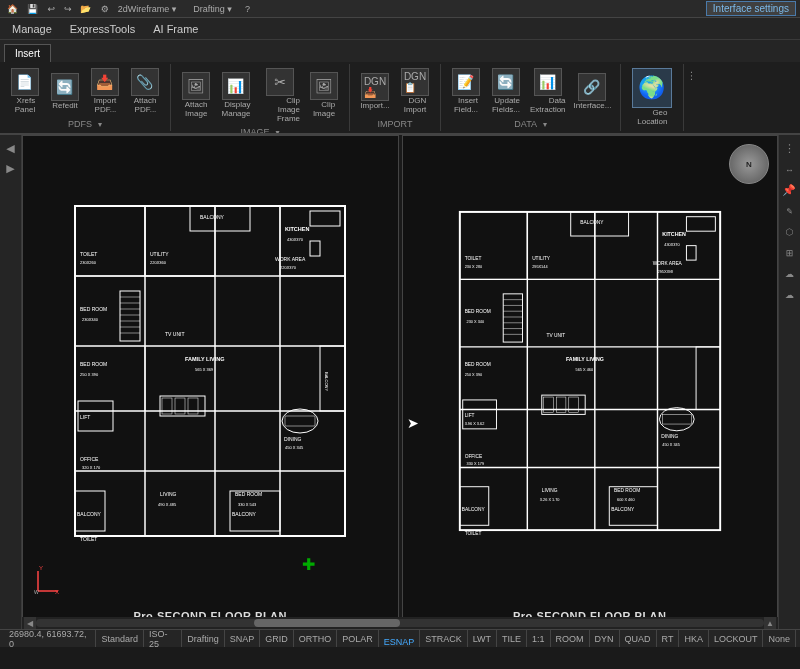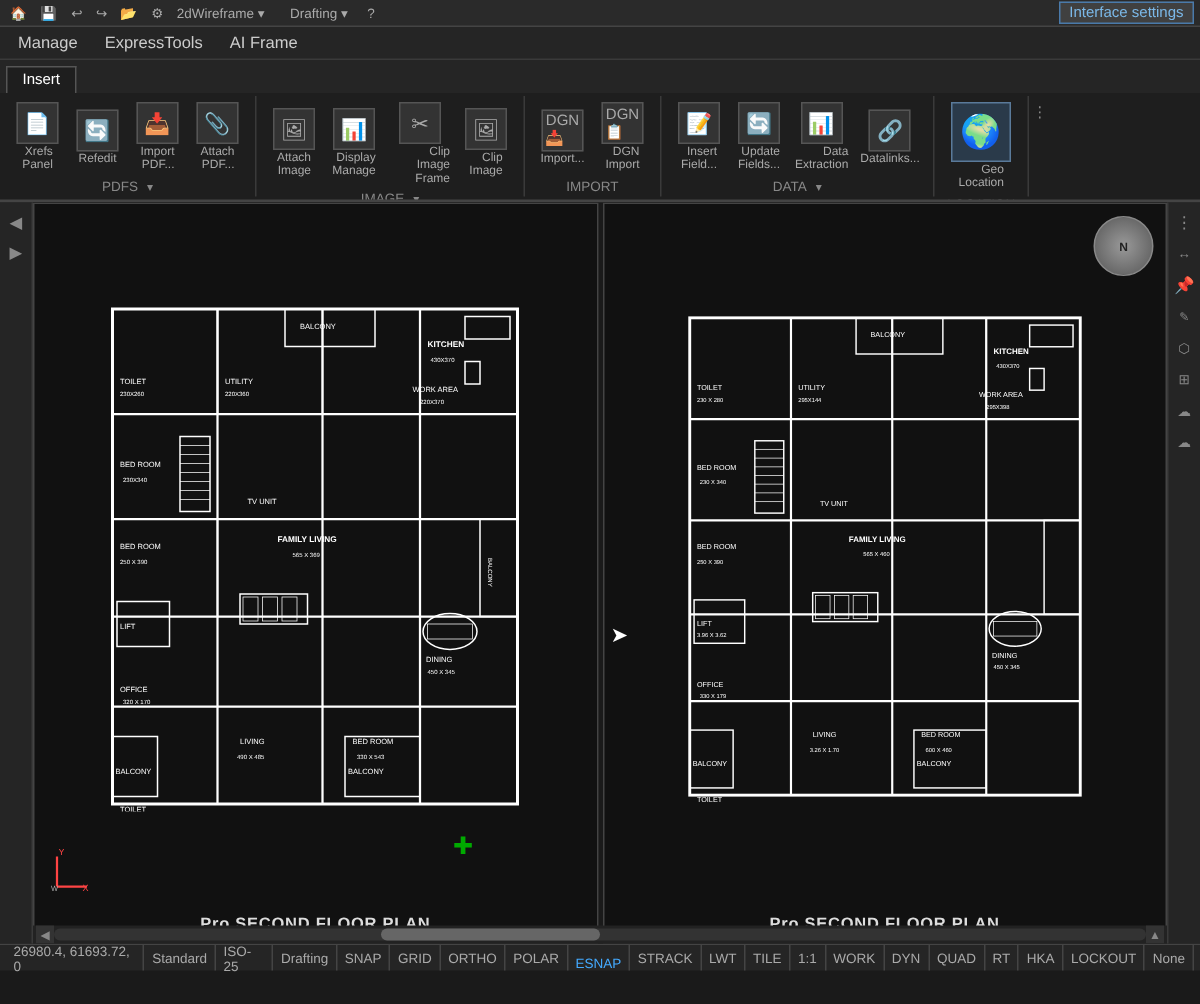--- a/index.html
+++ b/index.html
@@ -460,21 +460,21 @@
         <div class="ribbon-btn">
           <div class="ribbon-btn-icon">🔄</div>
           <div class="ribbon-btn-label">Update<br>Fields...</div>
         </div>
         <div class="ribbon-btn">
           <div class="ribbon-btn-icon">📊</div>
           <div class="ribbon-btn-label">Data<br>Extraction</div>
         </div>
         <div class="ribbon-btn">
           <div class="ribbon-btn-icon">🔗</div>
-          <div class="ribbon-btn-label">Datalinks...</div>
+          <div class="ribbon-btn-label">Interface...</div>
         </div>
       </div>
       <div class="ribbon-group-label">
         <span>DATA</span>
         <span class="arrow">▾</span>
       </div>
     </div>
 
     <div class="ribbon-group">
       <div class="ribbon-group-items">
@@ -777,21 +777,21 @@
   <div class="status-item">
     <span>LWT</span>
   </div>
   <div class="status-item">
     <span>TILE</span>
   </div>
   <div class="status-item">
     <span>1:1</span>
   </div>
   <div class="status-item">
-    <span>WORK</span>
+    <span>ROOM</span>
   </div>
   <div class="status-item">
     <span>DYN</span>
   </div>
   <div class="status-item">
     <span>QUAD</span>
   </div>
   <div class="status-item">
     <span>RT</span>
   </div>

